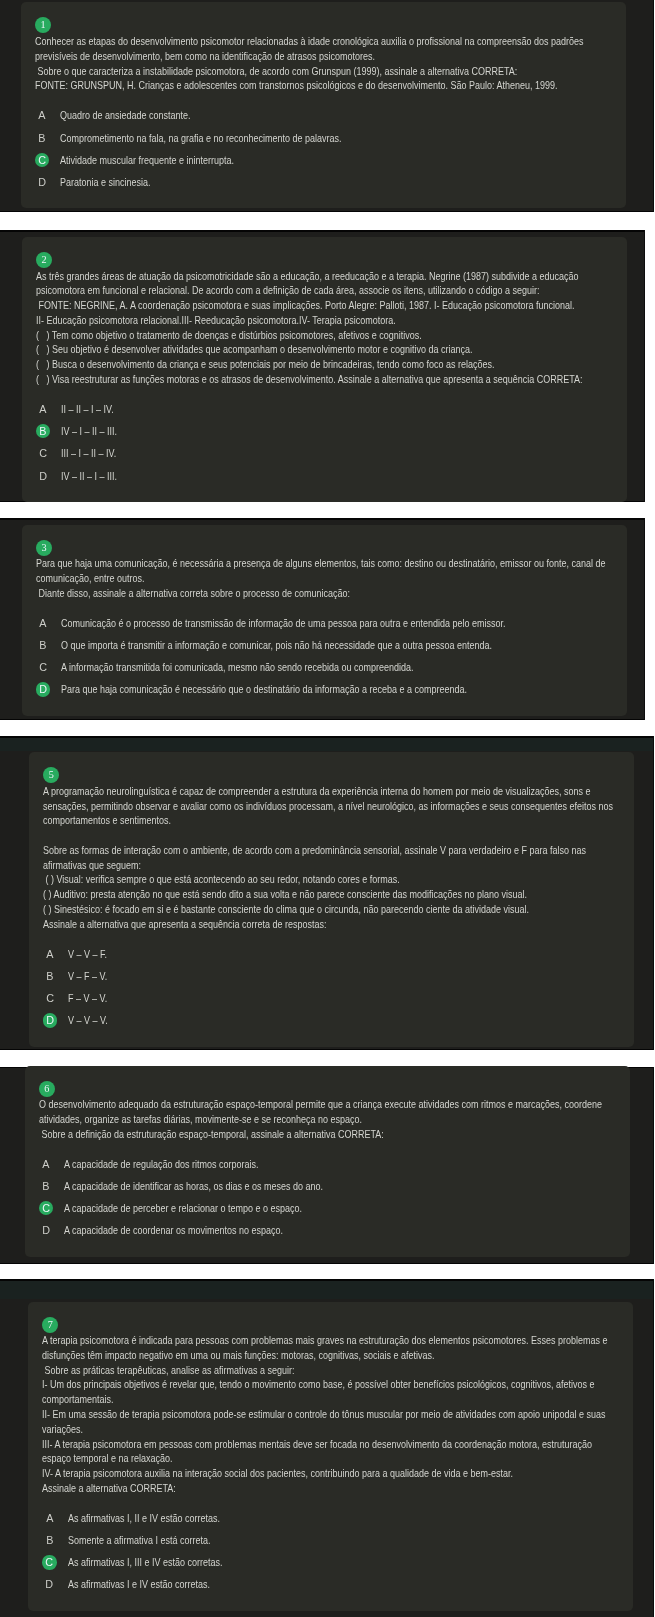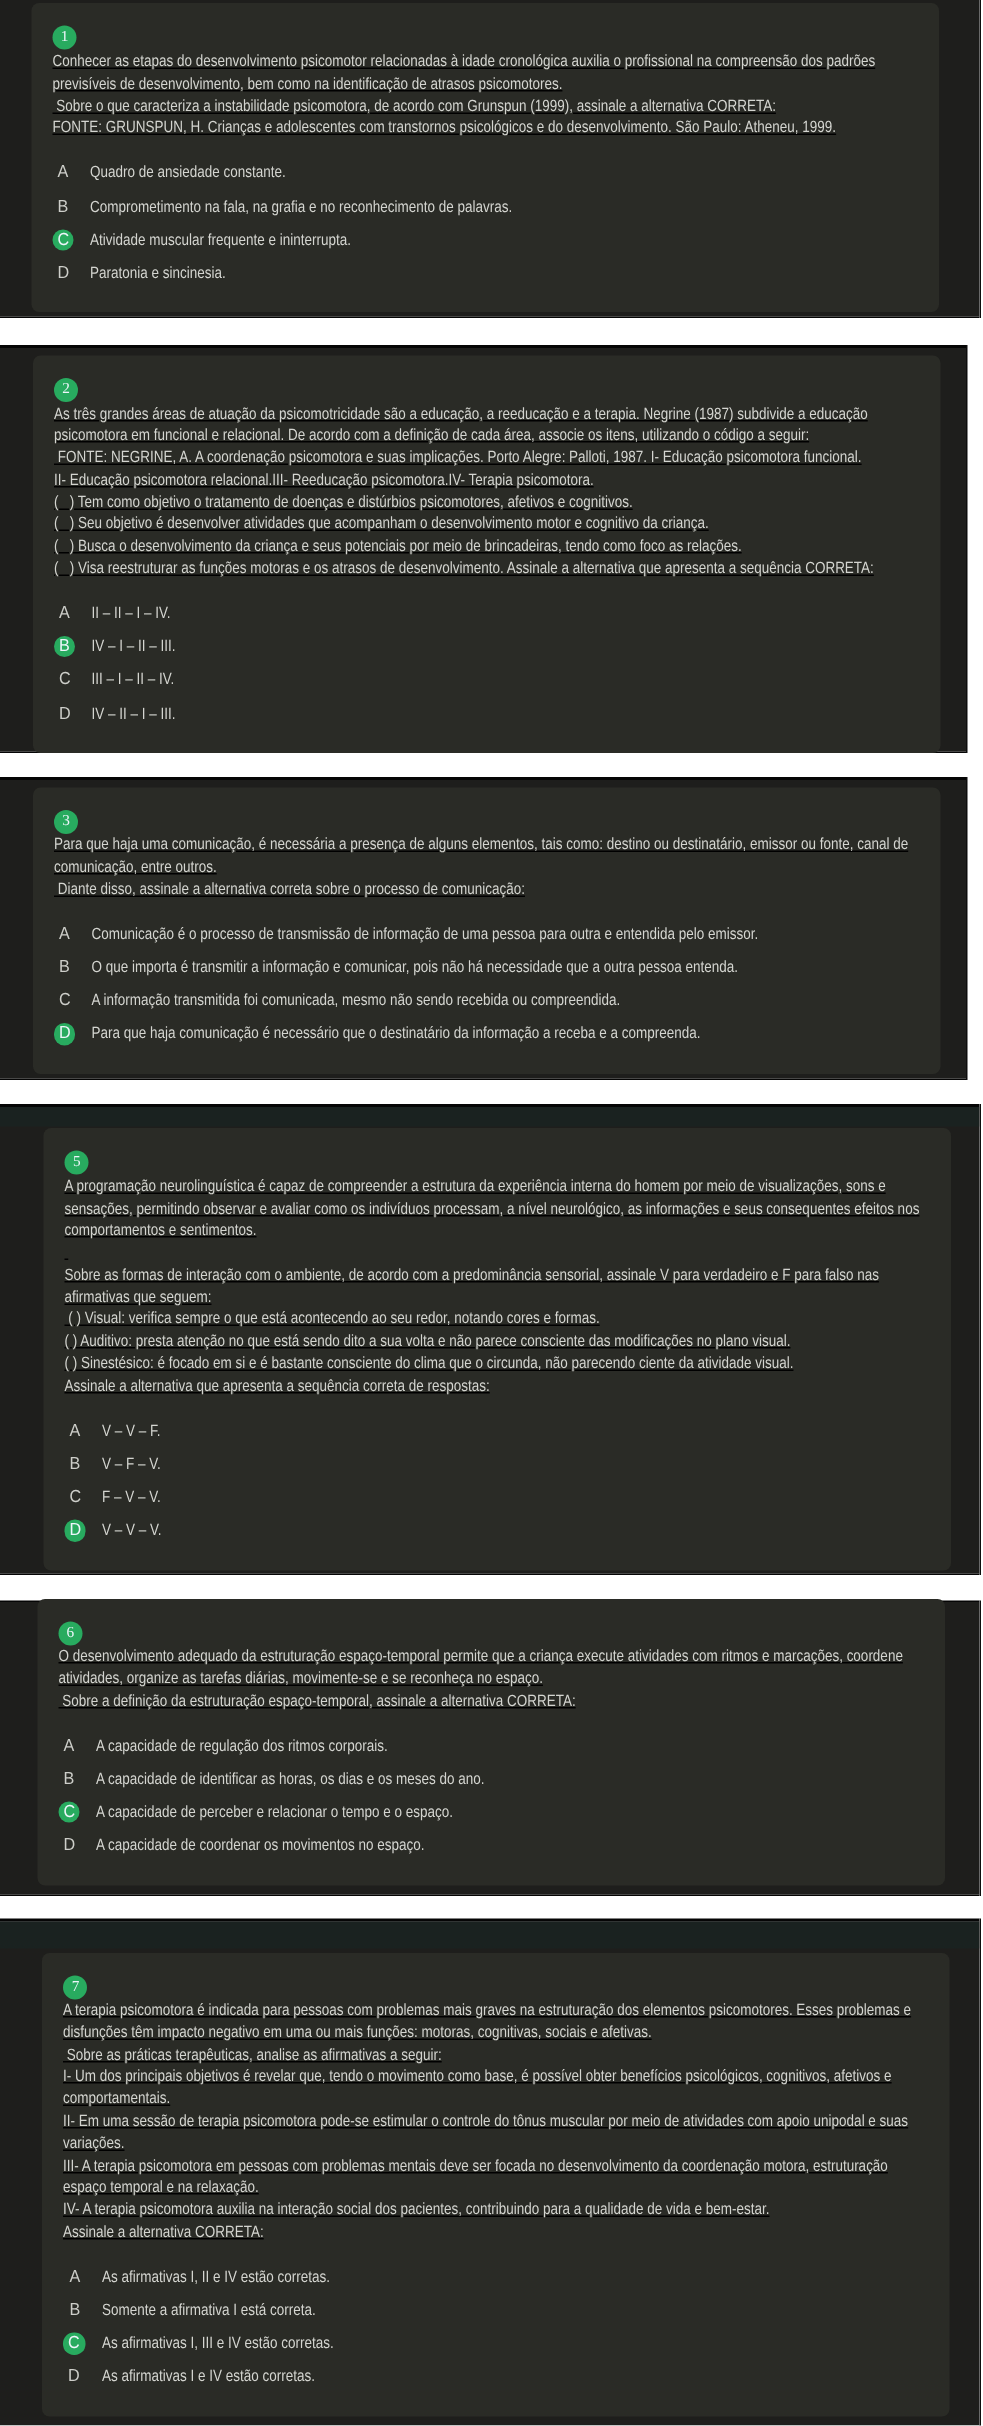--- a/index.html
+++ b/index.html
@@ -18,21 +18,21 @@
   .edgeB { position:absolute; bottom:-1.2px; left:0; width:100%; height:1.2px; background:#050505; }
   .topband { position:absolute; top:0; left:0; width:100%; height:0; display:none;
              background:#1a2220; }
 
   .card { background:#2a2b26; border-radius:5px; width:605px;
           padding:15px 14px 15px 14px; position:relative; }
   .qnum { width:16px; height:16px; border-radius:50%; background:#28ab5f; color:#eef6fb;
           font-size:10.2px; line-height:16.4px; text-align:center; font-weight:400;
           font-family:"Liberation Serif", serif; }
 
-  .stem { margin-top:0.7px;text-decoration:underline; }
+  .stem { margin-top:0.7px; }
   .stem-line { color:#d4d5d0; font-size:10.8px; line-height:14.78px; white-space:pre;
                transform:scaleX(0.833); transform-origin:0 50%; height:14.78px; }
   .stem-line:empty::before { content:"\00a0"; }
 
   .opts { margin-top:11.3px; }
   .opt { display:flex; align-items:center; height:22.2px; }
   .mk { width:14.3px; height:14.3px; flex:0 0 14.3px; color:#cdcec9; font-size:11.6px;
         text-align:center; line-height:14.3px; }
   .mk > span { display:inline-block; transform:scaleX(0.93); }
   .opt.sel .mk { background:#28ab5f; border-radius:50%; color:#eef6fb; }

